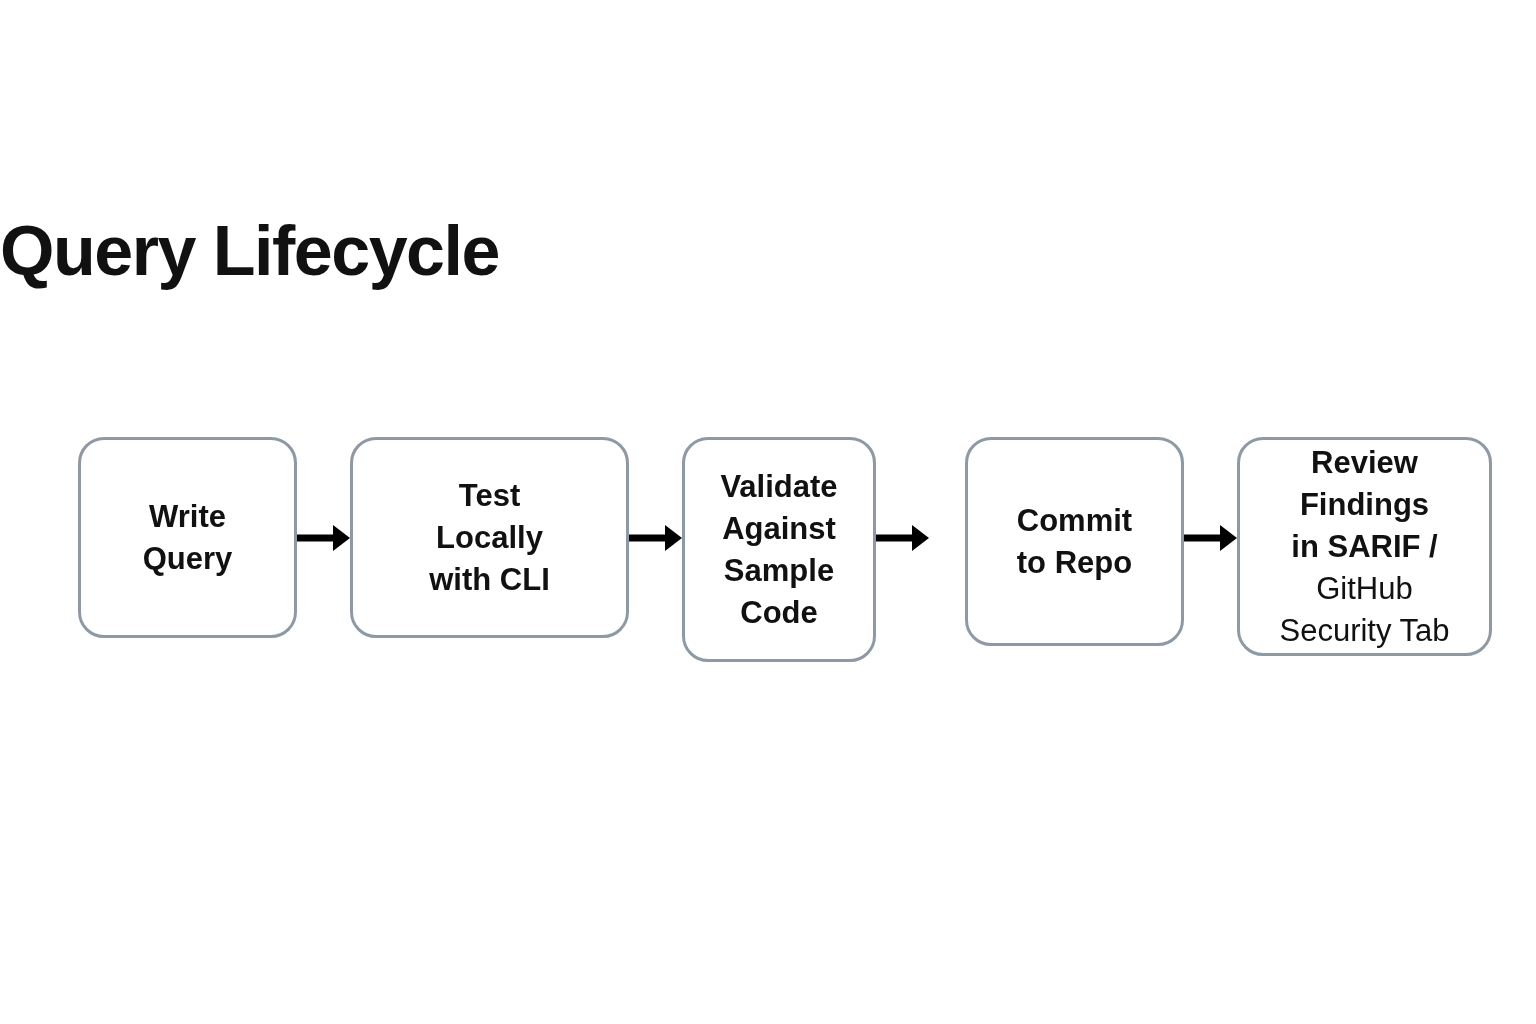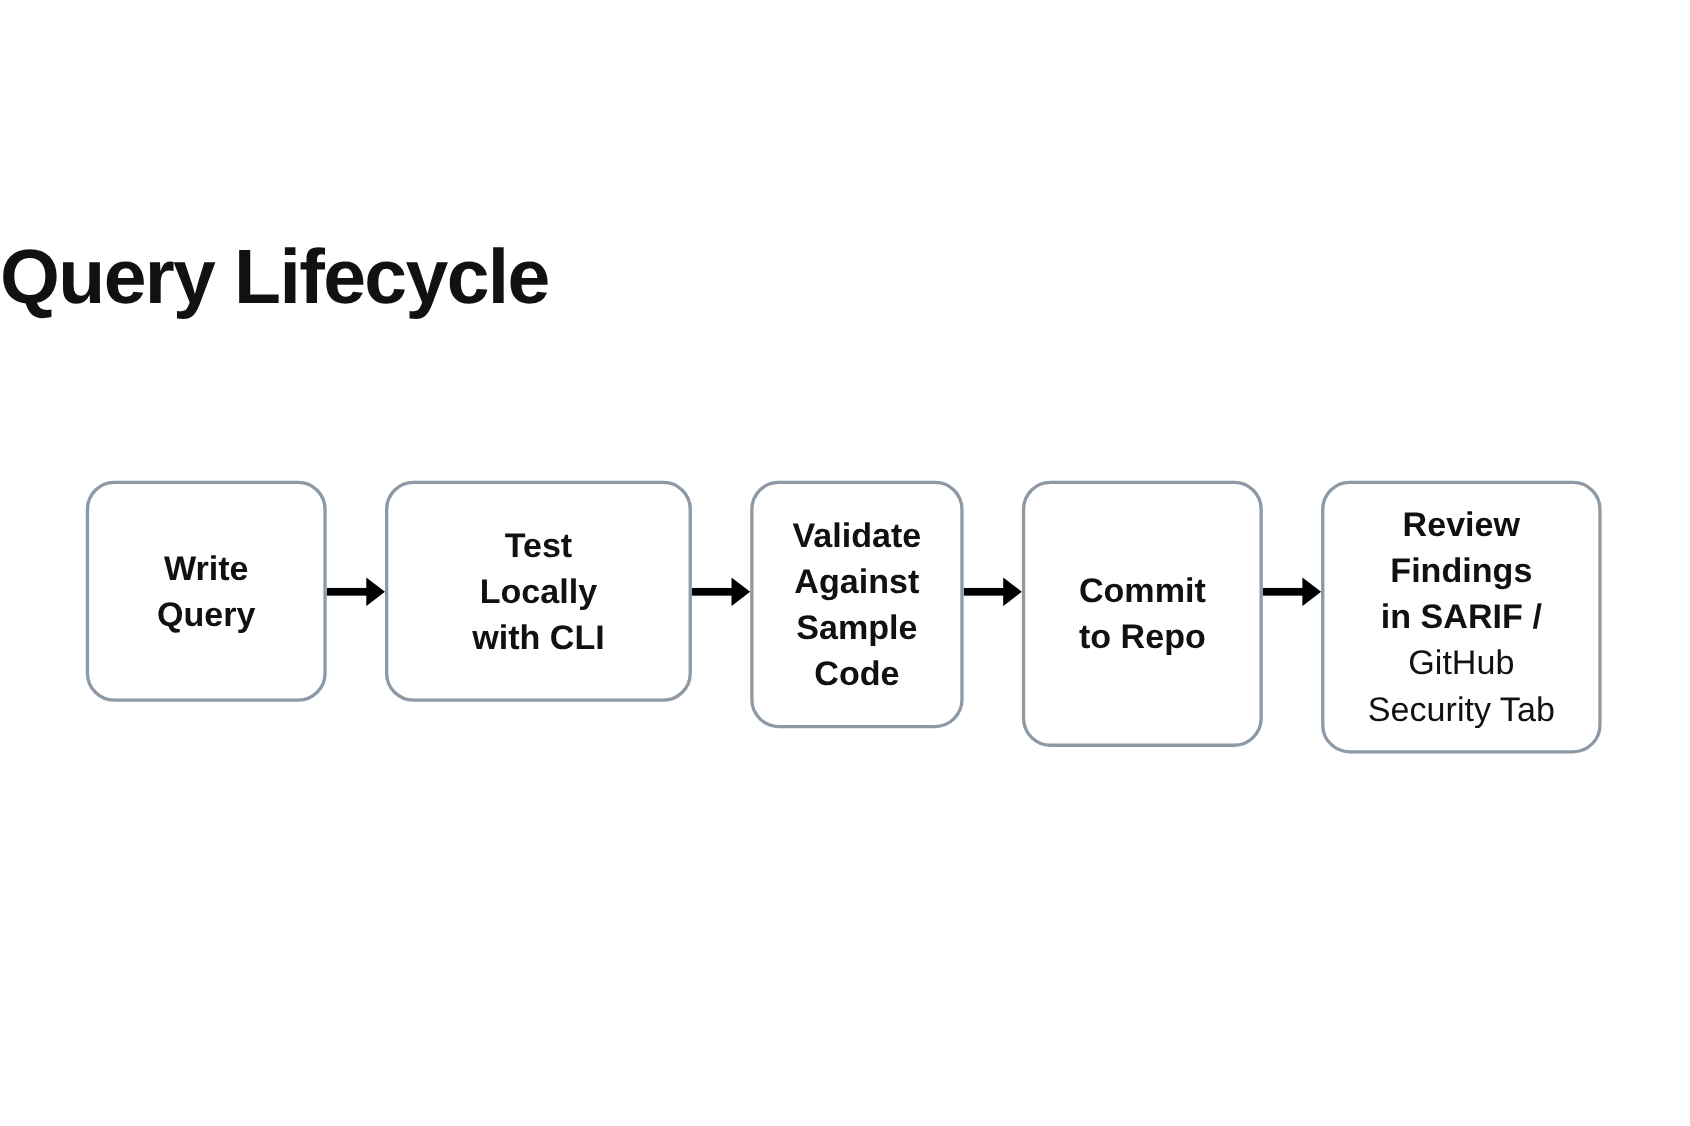--- a/index.html
+++ b/index.html
@@ -50,22 +50,22 @@
     white-space: pre-line;
     padding: 8px 4px;
   }
   .flow-box .regular-part {
     font-weight: 400;
     white-space: pre-line;
   }
   .box-1 { width: 219px; height: 201px; }
   .box-2 { width: 279px; height: 201px; }
   .box-3 { width: 194px; height: 225px; }
-  .box-4 { width: 219px; height: 242px; }
-  .box-5 { width: 255px; height: 248px; }
+  .box-4 { width: 219px; height: 209px; margin-left: 36px; }
+  .box-5 { width: 255px; height: 219px; }
   .arrow-gap {
     width: 53px;
     flex: 0 0 53px;
     display: flex;
     justify-content: center;
     margin-top: 88px;
   }
   .arrow-gap svg { display: block; }
 </style>
 </head>

